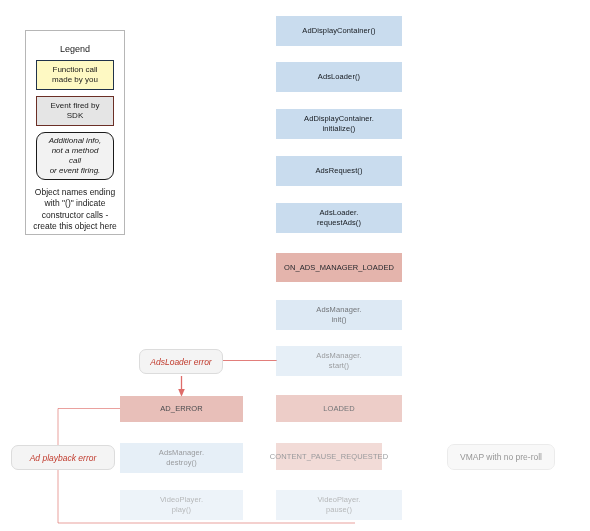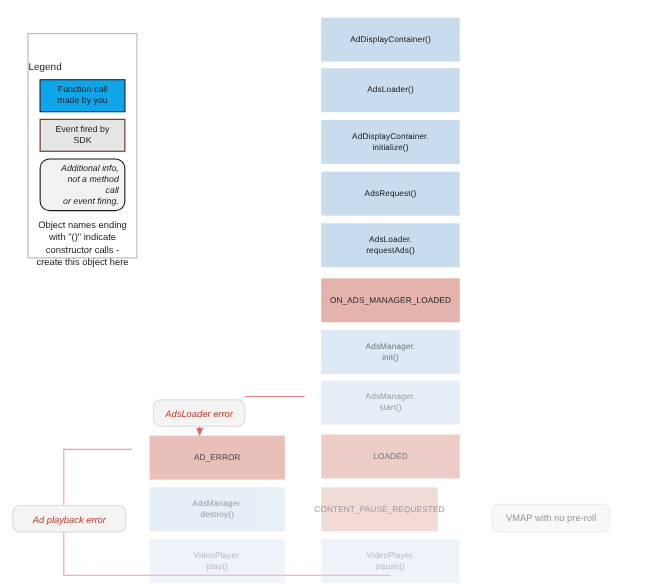--- a/index.html
+++ b/index.html
@@ -24,52 +24,52 @@
     position: absolute;
     left: 25px;
     top: 30px;
     width: 100px;
     height: 205px;
     background: #ffffff;
     border: 1px solid #b6b6b6;
     box-sizing: border-box;
   }
   .legend-title {
+    text-align: center;
     font-size: 9px;
     color: #1a1a1a;
-    margin-top: 25px;
+    margin-top: 13px;
     margin-bottom: 6px;
   }
   .legend-box {
     width: 78px;
     margin: 0 auto 6px auto;
     box-sizing: border-box;
     text-align: center;
     font-size: 8px;
     line-height: 1.25;
     padding: 4px 2px;
   }
   .legend-box.fn {
-    background: #0ea5e9;
+    background: #fef9c3;
     border: 1.6px solid #20324a;
     color: #1a1a1a;
   }
   .legend-box.evt {
     background: #e5e5e5;
     border: 1.6px solid #6b2f26;
     color: #1a1a1a;
   }
   .legend-box.info {
     background: #f2f2f2;
     border: 1.6px solid #1a1a1a;
     border-radius: 9px;
     font-style: italic;
     color: #1a1a1a;
     padding: 3px 5px;
-    text-align: right;
   }
   .legend-note {
     text-align: center;
     font-size: 8.5px;
     line-height: 1.35;
     color: #1a1a1a;
     margin-top: 7px;
     padding: 0 4px;
   }
 
@@ -78,22 +78,21 @@
     position: absolute;
     box-sizing: border-box;
     display: flex;
     align-items: center;
     justify-content: center;
     text-align: center;
     font-size: 7.5px;
     line-height: 1.3;
     color: #14181d;
     letter-spacing: 0.1px;
-    padding: 20px 4px;
-    margin-left: 16px;
+    padding: 10px 4px;
   }
   .node.fn { background: #c9dcee; }
   .node.evt { background: #e3b0a8; }
 
   
   .f-95 { opacity: 0.95; }
   .f-80 { opacity: 0.80; }
   .f-62 { opacity: 0.62; }
   .f-45 { opacity: 0.45; }
   .f-32 { opacity: 0.32; }
@@ -106,21 +105,20 @@
     border: 1px solid #dcdcdc;
     border-radius: 7px;
     display: flex;
     align-items: center;
     justify-content: center;
     text-align: center;
     font-style: italic;
     font-size: 8.5px;
     color: #c0392b;
     padding: 2px 6px;
-    margin-top: 14px;
   }
   .callout.neutral { color: #3d3d3d; font-style: normal; }
 
   
   #connectors {
     position: absolute;
     left: 0;
     top: 0;
     width: 590px;
     height: 531px;

